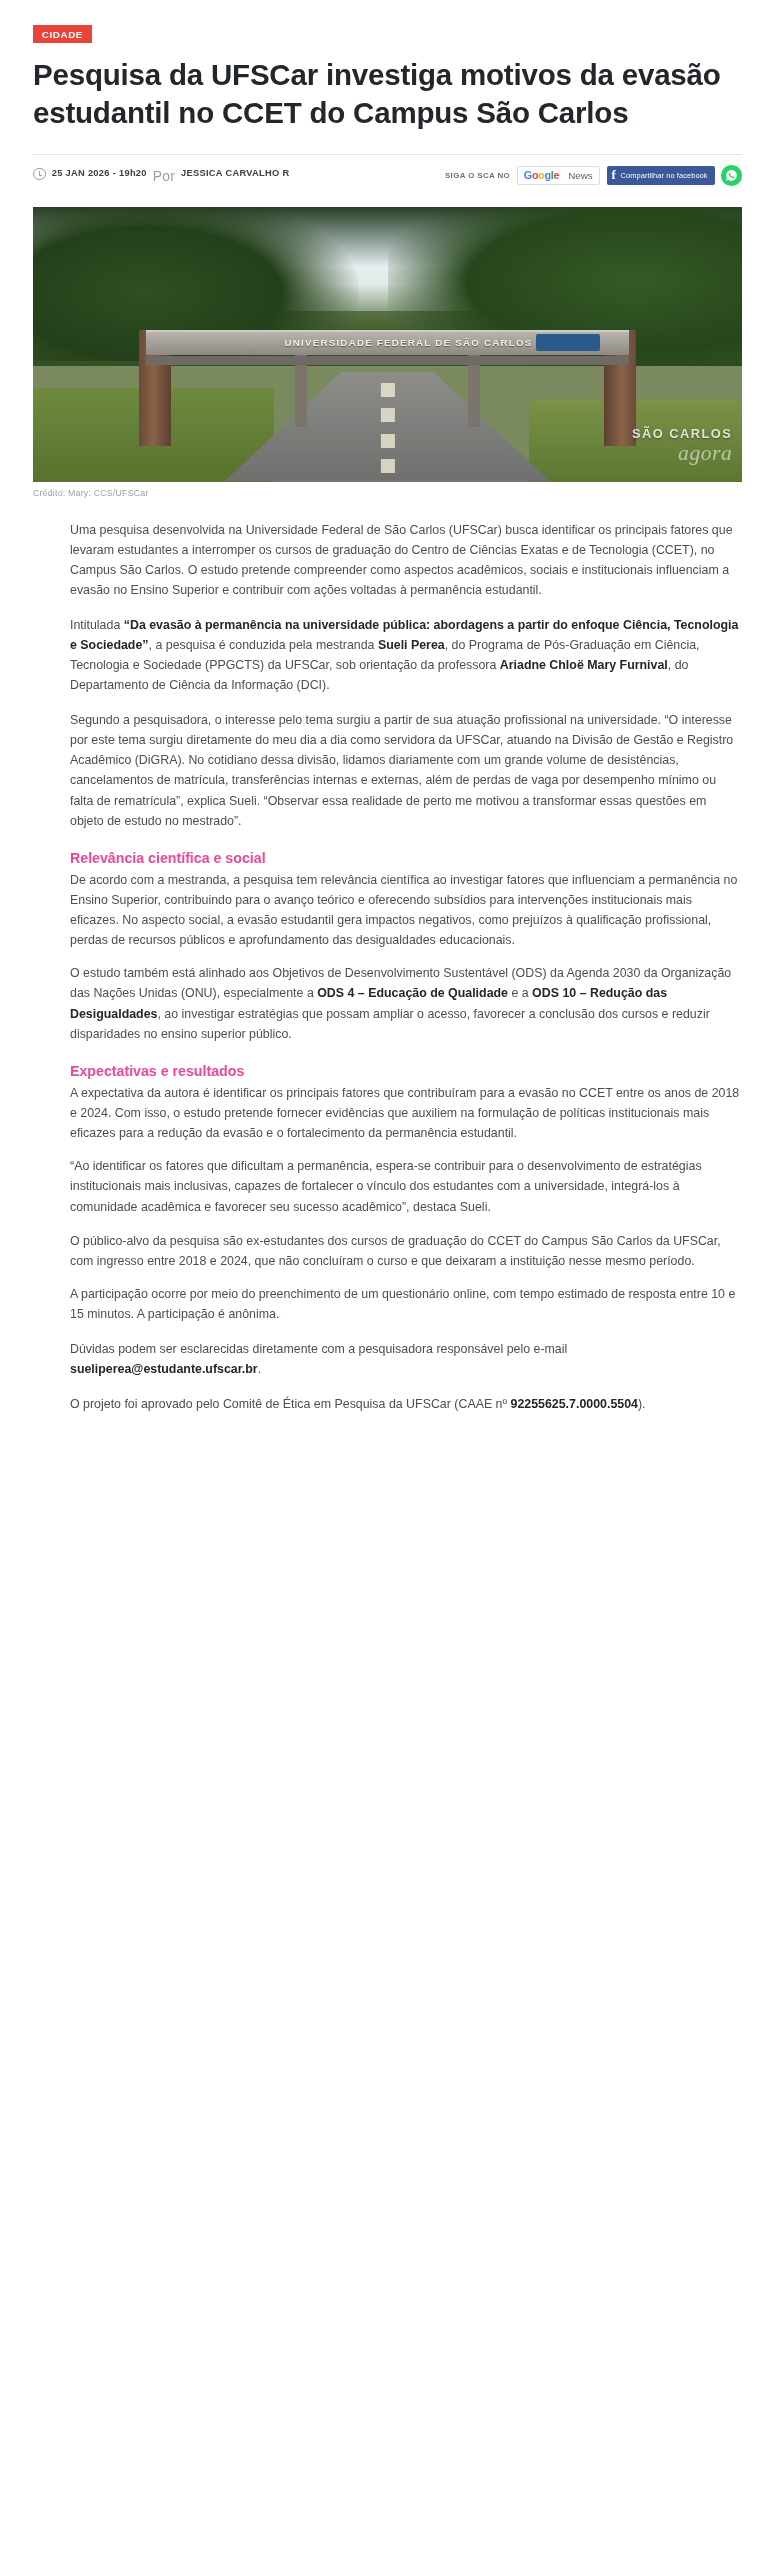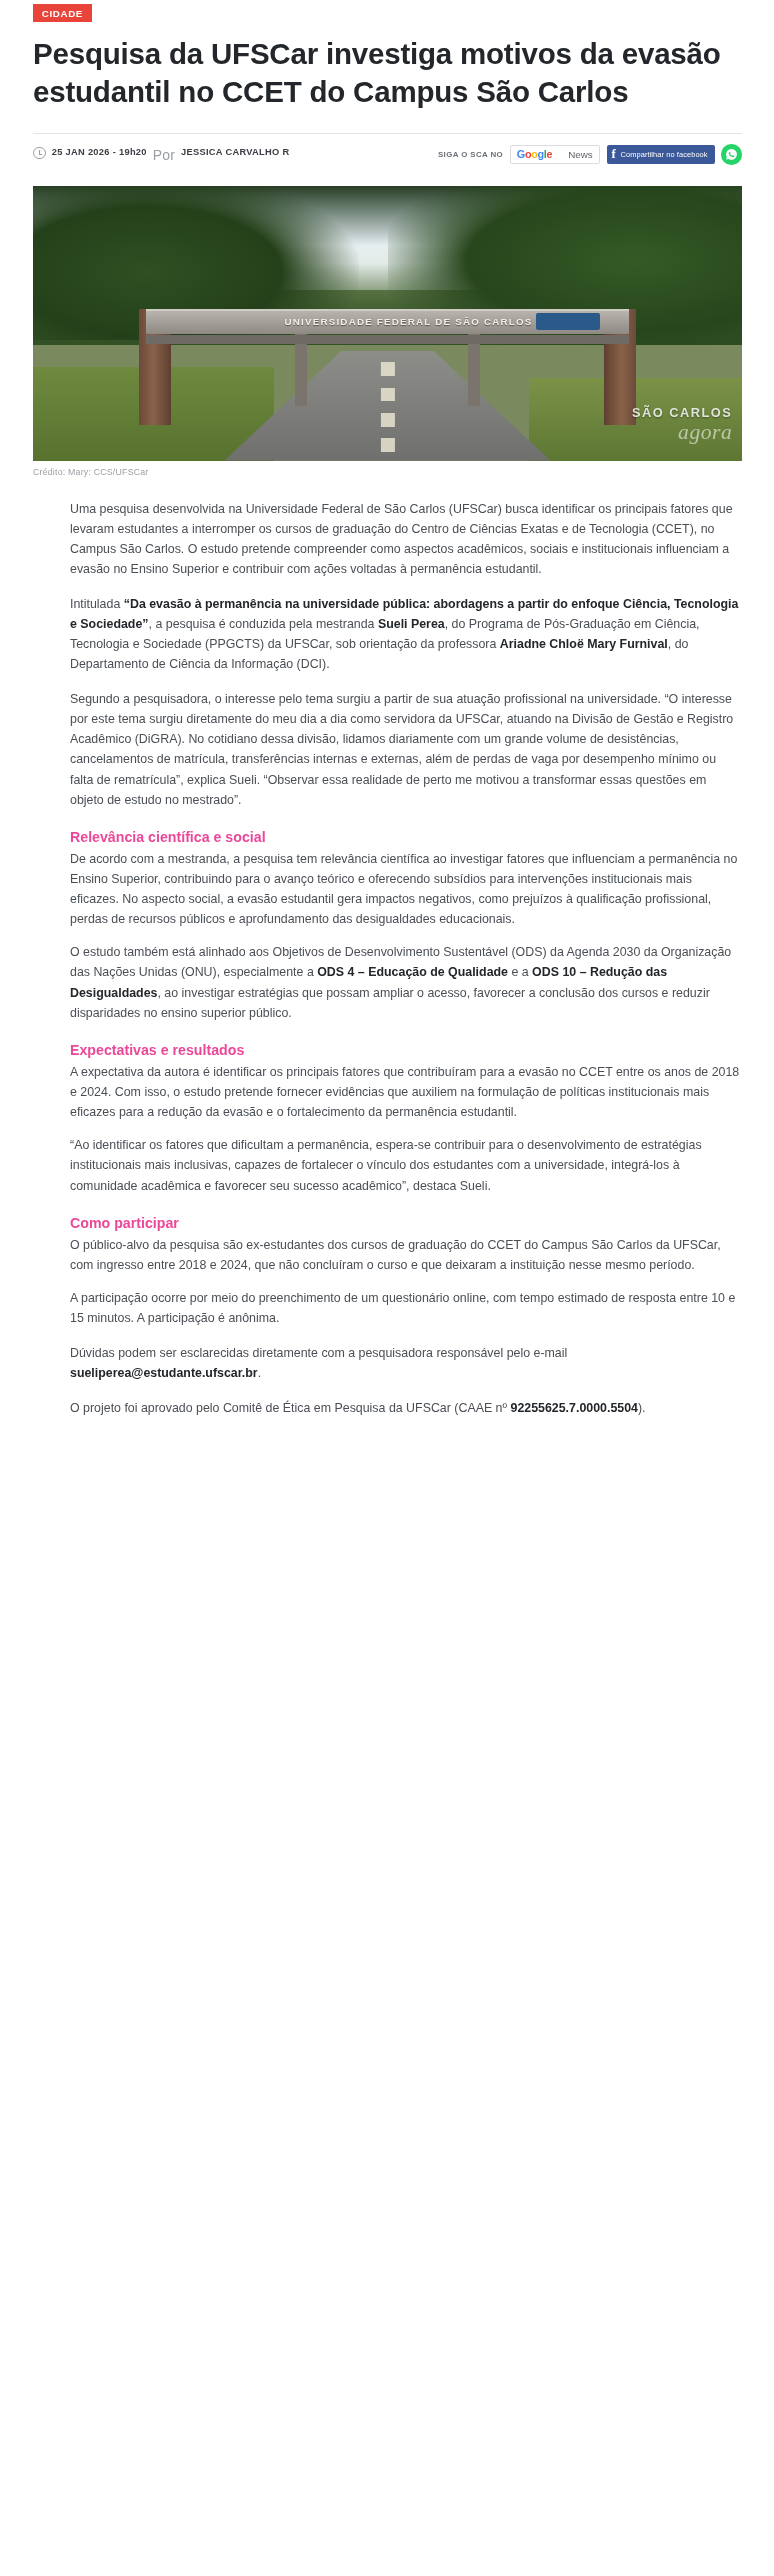--- a/index.html
+++ b/index.html
@@ -18,21 +18,21 @@
     padding: 0 33px;
   }
   .category-badge {
     display: inline-block;
     background: #e8443a;
     color: #ffffff;
     font-size: 9.8px;
     font-weight: bold;
     letter-spacing: 0.6px;
     padding: 3.9px 8.8px 2.9px 8.8px;
-    margin-top: 4px;
+    margin-top: 25px;
   }
   h1.headline {
     font-size: 29.5px;
     line-height: 1.28;
     font-weight: bold;
     color: #23272b;
     margin: 13.7px 0 0 0;
     letter-spacing: -0.2px;
   }
   .meta-rule {
@@ -102,21 +102,21 @@
   .follow-label {
     font-size: 7.9px;
     font-weight: bold;
     color: #6b7076;
     letter-spacing: 0.4px;
     white-space: nowrap;
   }
   .gnews-chip {
     display: flex;
     align-items: center;
-    gap: 16px;
+    gap: 9px;
     border: 1px solid #dadce0;
     border-radius: 2px;
     padding: 2.9px 5.9px;
     background: #fff;
     height: 19.6px;
   }
   .gnews-g {
     font-size: 10.8px;
     font-weight: bold;
     letter-spacing: -0.3px;
@@ -360,21 +360,20 @@
     <p><span>Segundo a pesquisadora, o interesse pelo tema surgiu a partir de sua atuação profissional na universidade. “O interesse por este tema surgiu diretamente do meu dia a dia como servidora da UFSCar, atuando na Divisão de Gestão e Registro Acadêmico (DiGRA). No cotidiano dessa divisão, lidamos diariamente com um grande volume de desistências, cancelamentos de matrícula, transferências internas e externas, além de perdas de vaga por desempenho mínimo ou falta de rematrícula”, explica Sueli. “Observar essa realidade de perto me motivou a transformar essas questões em objeto de estudo no mestrado”.</span></p>
 
     <h2>Relevância científica e social</h2>
     <p class="tight"><span>De acordo com a mestranda, a pesquisa tem relevância científica ao investigar fatores que influenciam a permanência no Ensino Superior, contribuindo para o avanço teórico e oferecendo subsídios para intervenções institucionais mais eficazes. No aspecto social, a evasão estudantil gera impactos negativos, como prejuízos à qualificação profissional, perdas de recursos públicos e aprofundamento das desigualdades educacionais.</span></p>
     <p><span>O estudo também está alinhado aos Objetivos de Desenvolvimento Sustentável (ODS) da Agenda 2030 da Organização das Nações Unidas (ONU), especialmente a </span><strong>ODS 4 – Educação de Qualidade</strong><span> e a </span><strong>ODS 10 – Redução das Desigualdades</strong><span>, ao investigar estratégias que possam ampliar o acesso, favorecer a conclusão dos cursos e reduzir disparidades no ensino superior público.</span></p>
 
     <h2>Expectativas e resultados</h2>
     <p class="tight"><span>A expectativa da autora é identificar os principais fatores que contribuíram para a evasão no CCET entre os anos de 2018 e 2024. Com isso, o estudo pretende fornecer evidências que auxiliem na formulação de políticas institucionais mais eficazes para a redução da evasão e o fortalecimento da permanência estudantil.</span></p>
     <p><span>“Ao identificar os fatores que dificultam a permanência, espera-se contribuir para o desenvolvimento de estratégias institucionais mais inclusivas, capazes de fortalecer o vínculo dos estudantes com a universidade, integrá-los à comunidade acadêmica e favorecer seu sucesso acadêmico”, destaca Sueli.</span></p>
 
-    <h2>Como participar</h2>
     <p class="tight"><span>O público-alvo da pesquisa são ex-estudantes dos cursos de graduação do CCET do Campus São Carlos da UFSCar, com ingresso entre 2018 e 2024, que não concluíram o curso e que deixaram a instituição nesse mesmo período.</span></p>
     <p><span>A participação ocorre por meio do preenchimento de um questionário online, com tempo estimado de resposta entre 10 e 15 minutos. A participação é anônima.</span></p>
     <p><span>Dúvidas podem ser esclarecidas diretamente com a pesquisadora responsável pelo e-mail </span><strong>sueliperea@estudante.ufscar.br</strong><span>.</span></p>
     <p><span>O projeto foi aprovado pelo Comitê de Ética em Pesquisa da UFSCar (CAAE nº </span><strong>92255625.7.0000.5504</strong><span>).</span></p>
 
   </div>
 </div>
 
 
 </body></html>

